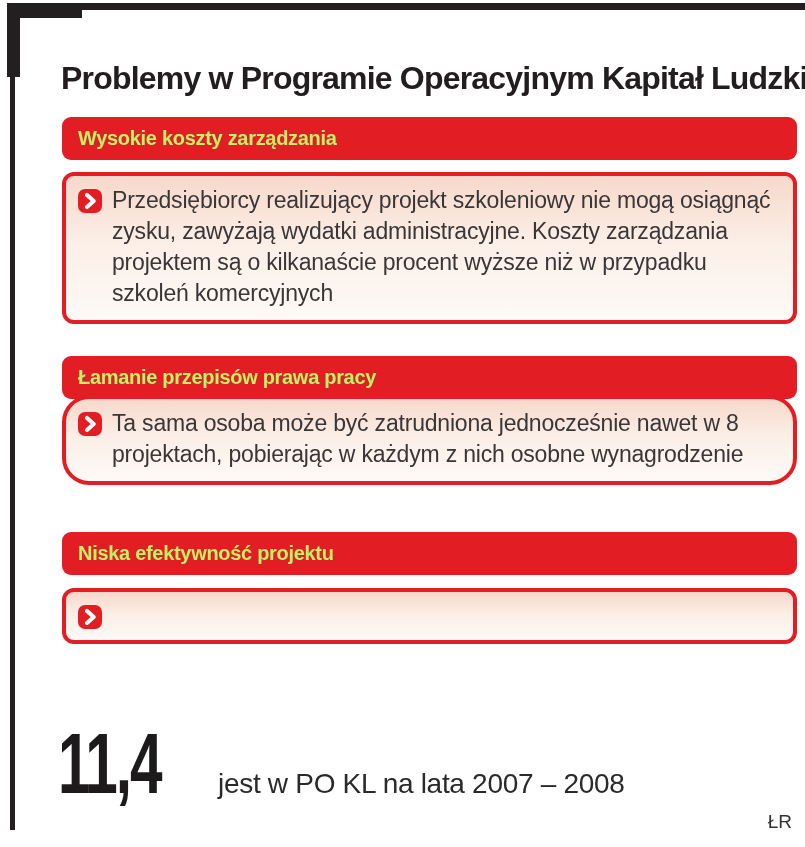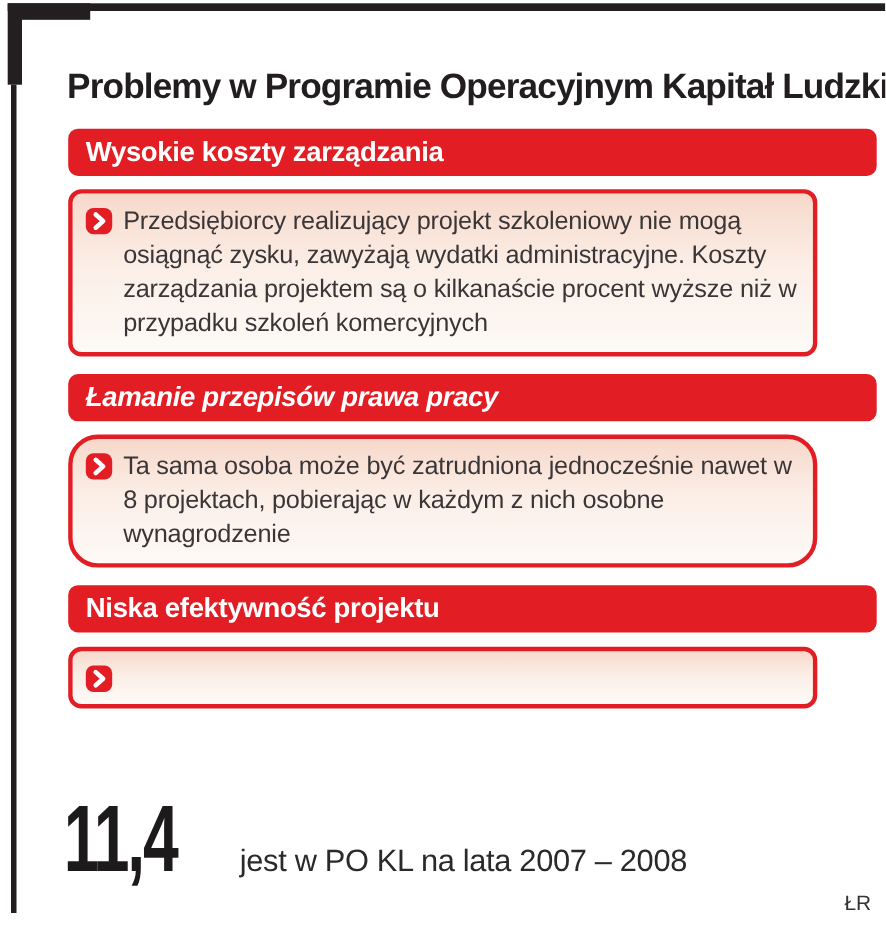--- a/index.html
+++ b/index.html
@@ -29,27 +29,27 @@
     font-size:32px;font-weight:bold;letter-spacing:-0.8px;
     color:#221e1f;white-space:nowrap;
   }
 
   .bar{
     position:absolute;left:62px;width:735px;height:43px;
     background:var(--accent);border-radius:9px;
     display:flex;align-items:center;
   }
   .bar span{
-    padding-left:16px;color:#ffffff;
-    font-size:25px;font-weight:bold;letter-spacing:-0.3px;
+    padding-left:16px;color:#bef264;
+    font-size:20px;font-weight:bold;letter-spacing:-0.3px;
   }
-  .bar1{top:117px;} .bar2{top:340px;font-style:italic;} .bar3{top:532px;}
+  .bar1{top:117px;} .bar2{top:356px;} .bar3{top:532px;}
 
   .note{
-    position:absolute;left:62px;width:681px;
+    position:absolute;left:62px;width:735px;
     border:4px solid var(--accent);border-radius:12px;
     background:linear-gradient(180deg,var(--box-top) 0%,#fbeee6 45%,var(--box-bottom) 100%);
     padding:9px 14px 11px 12px;
     display:flex;gap:10px;align-items:flex-start;
   }
   .note1{top:172px;} .note2{top:395px;border-radius:27px;} .note3{top:588px;}
   .bullet{
     flex:0 0 auto;width:24px;height:24px;margin-top:4px;
     background:var(--accent);border-radius:7px;
     display:flex;align-items:center;justify-content:center;

